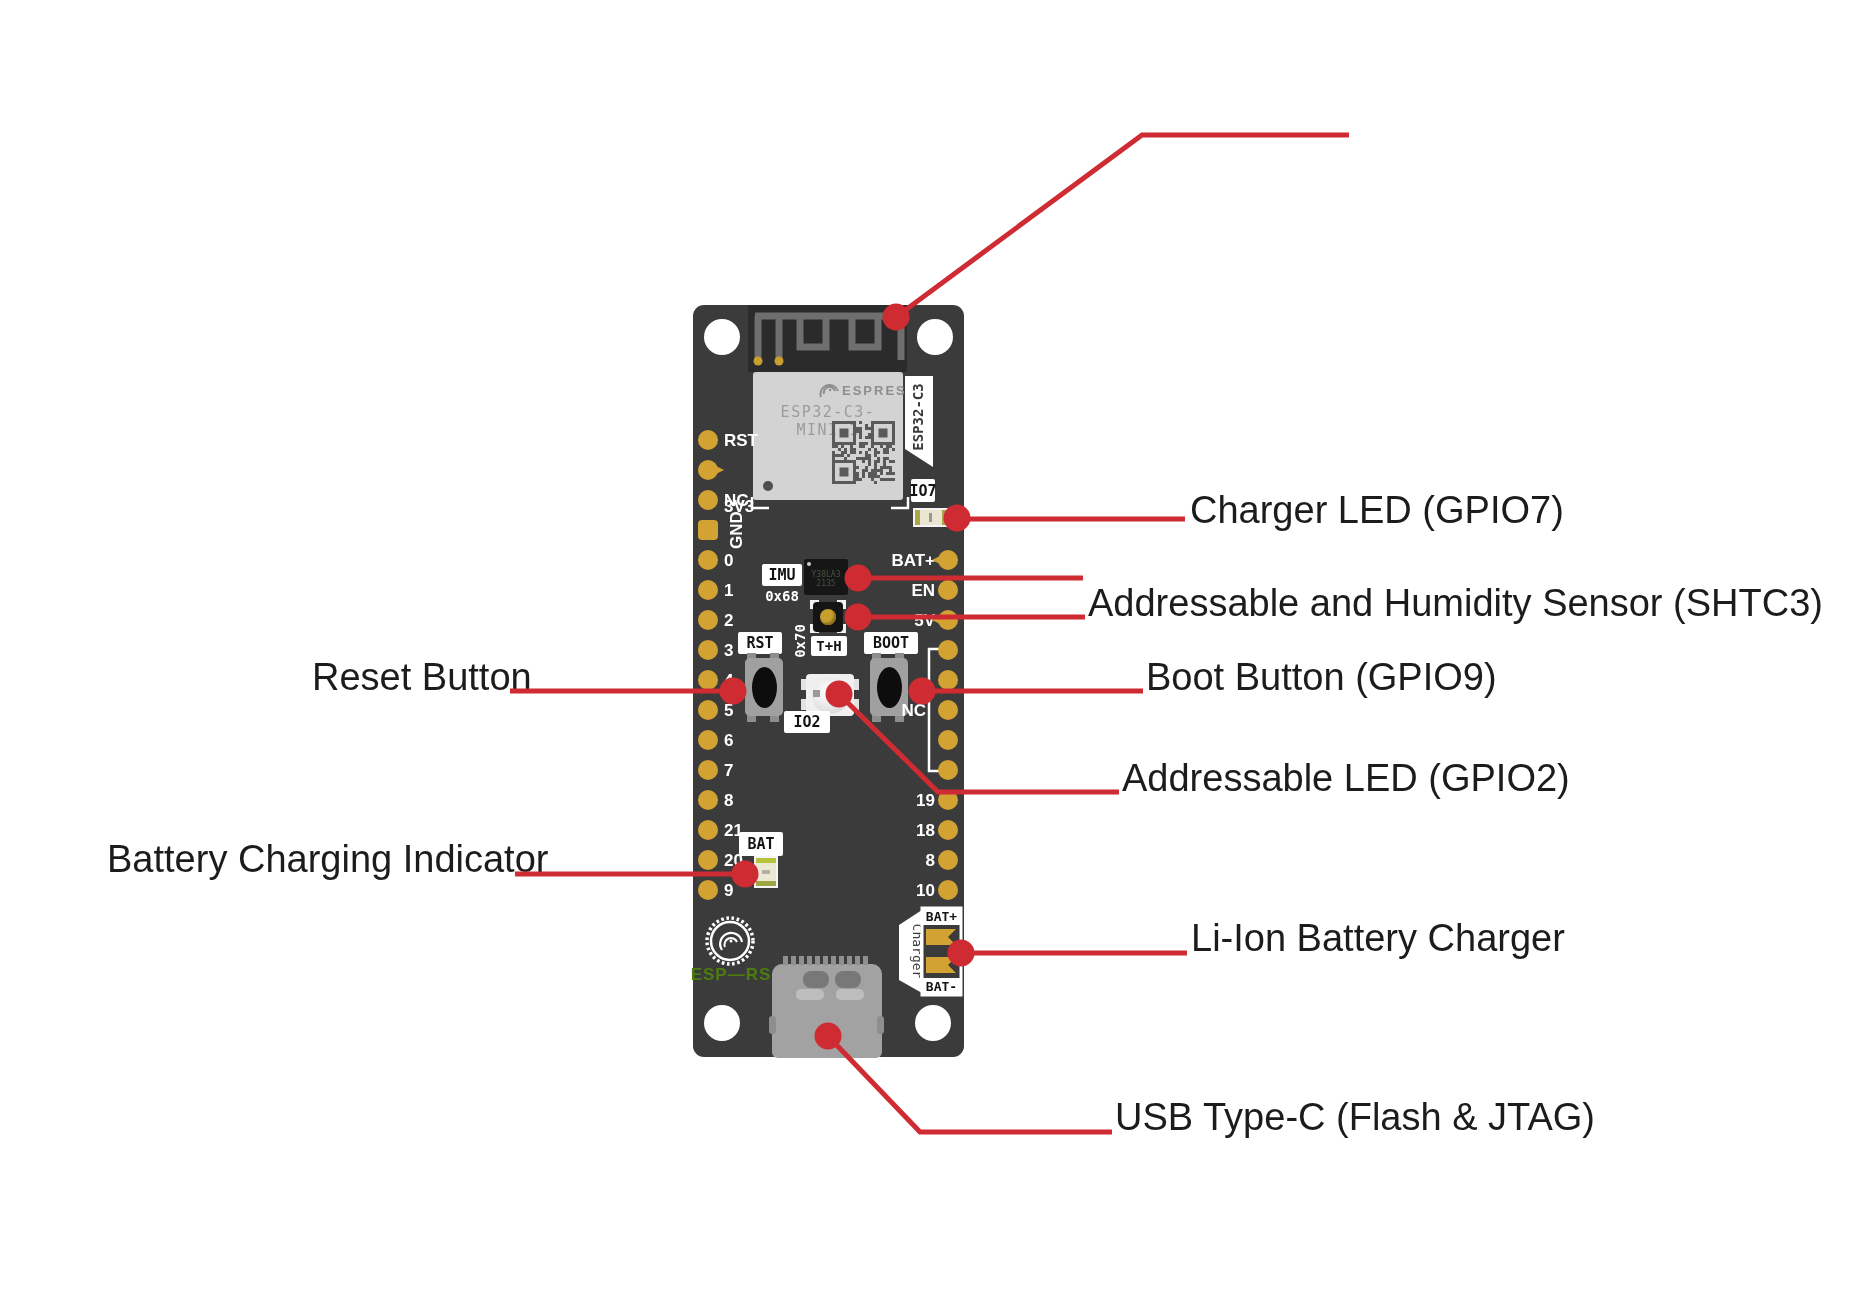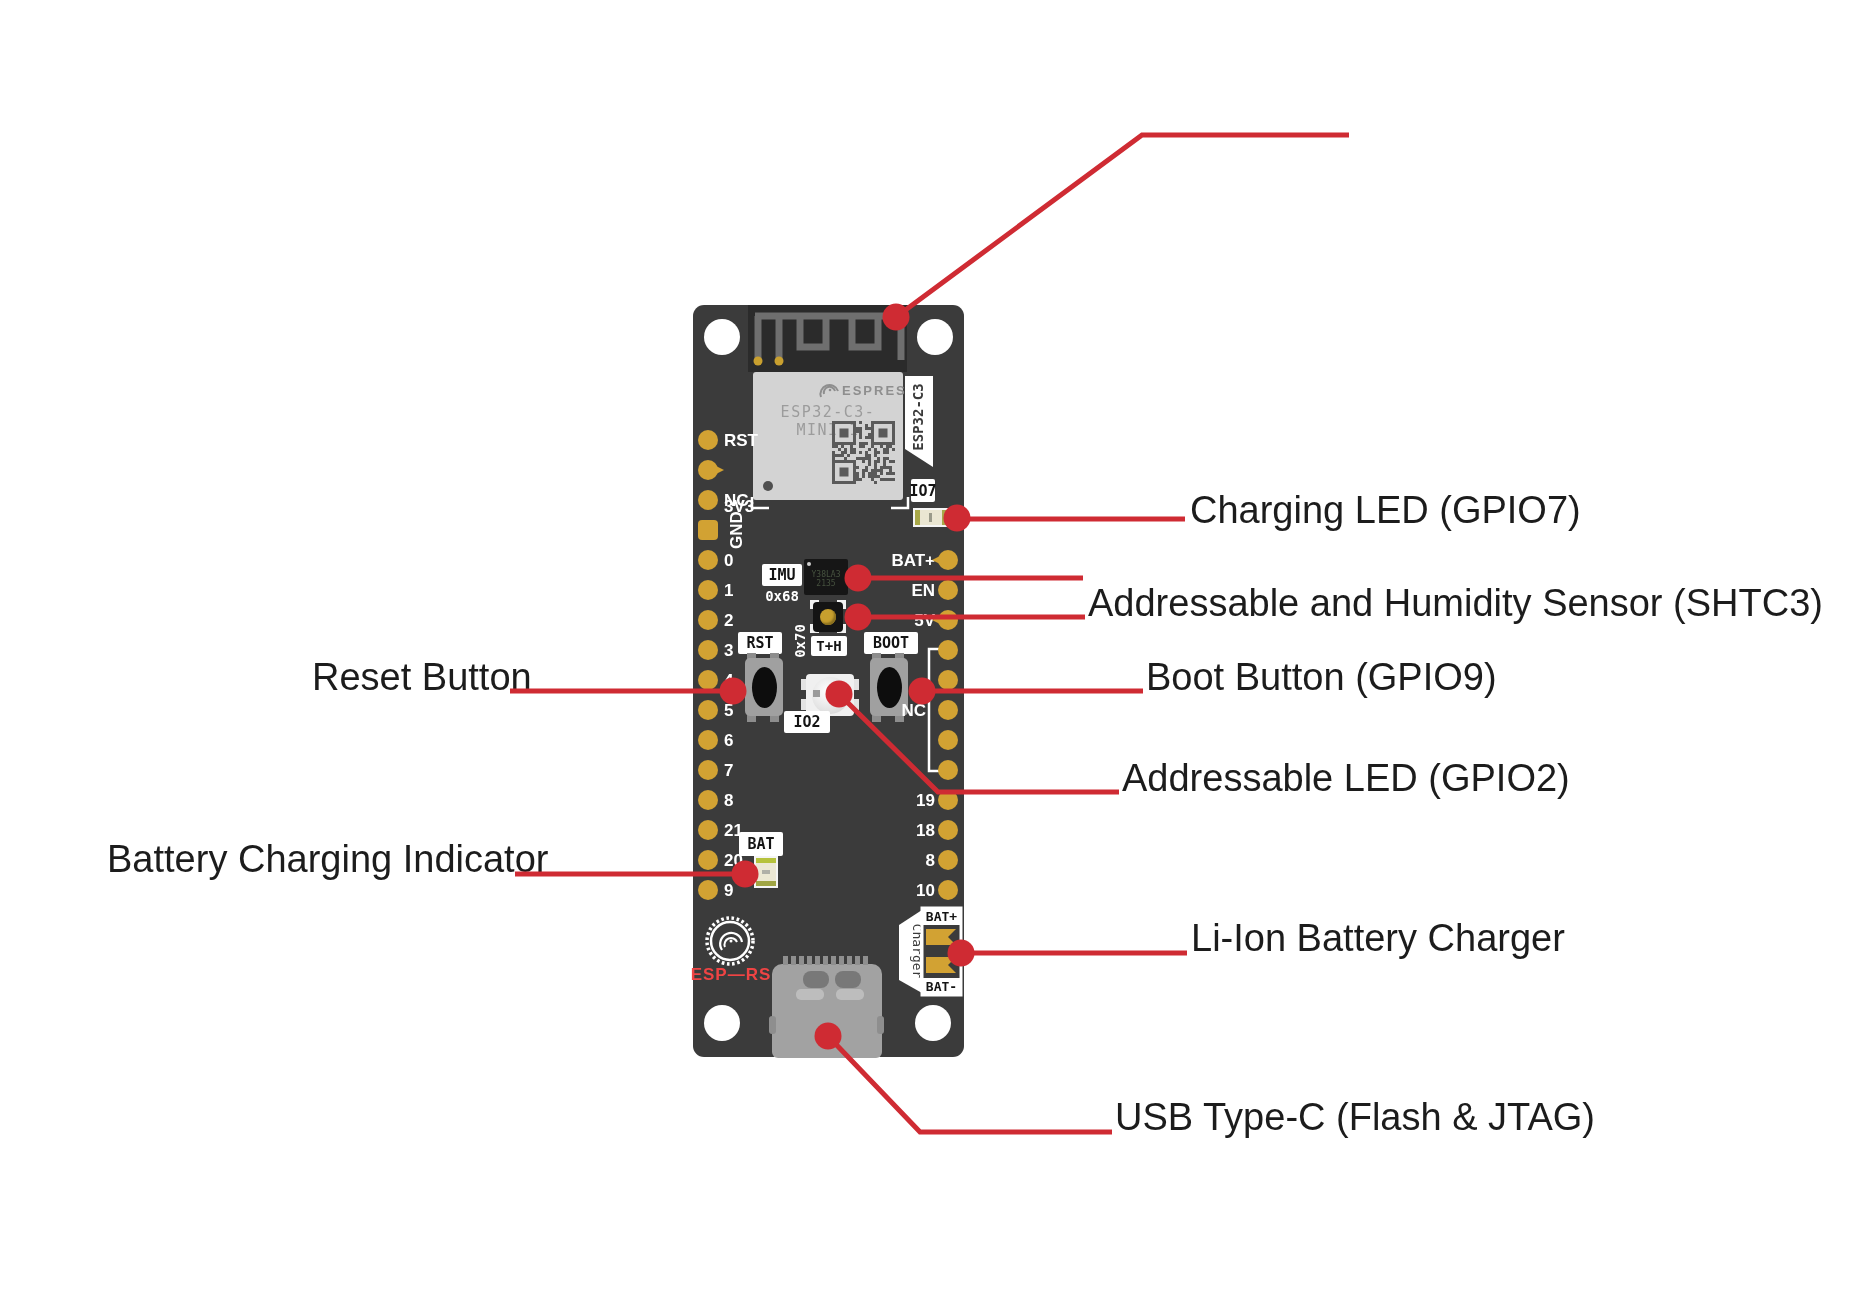--- a/index.html
+++ b/index.html
@@ -105,21 +105,21 @@
   <div class="abs lbl" style="left:739px;top:832px;width:44px;height:24px;">BAT</div>
   <div class="abs chip-led" style="left:754px;top:856px;width:20px;height:28px;background:#ece8d4;">
     <div class="abs" style="left:0;top:0;width:20px;height:5px;background:#b6c23c;"></div>
     <div class="abs" style="left:0;top:23px;width:20px;height:5px;background:#a0a544;"></div>
     <div class="abs" style="left:6px;top:12px;width:8px;height:4px;background:#b0b0a8;"></div>
   </div>
 
   <div class="abs lbl" style="left:922px;top:908px;width:39px;height:17px;font-size:13px;border-radius:0;">BAT+</div>
   <div class="abs lbl" style="left:922px;top:978px;width:39px;height:17px;font-size:13px;border-radius:0;">BAT-</div>
 
-  <div class="abs" style="left:690px;top:965px;width:82px;text-align:center;color:#ef4444;font-weight:bold;font-size:17px;letter-spacing:1px;">ESP—RS</div>
+  <div class="abs" style="left:690px;top:965px;width:82px;text-align:center;color:#4d7c0f;font-weight:bold;font-size:17px;letter-spacing:1px;">ESP—RS</div>
 
   <div id="pin-labels">
       <div class="pinlab" style="left: 724px; top: 440px;">RST</div>
       <div class="pinlab" style="left: 724px; top: 489px; margin-top: 17px;">3V3</div>
       <div class="pinlab" style="left: 724px; top: 500px;">NC</div>
       <div class="pinlab" style="left: 736px; top: 530px; transform: translate(-50%, -50%) rotate(-90deg);">GND</div>
       <div class="pinlab" style="left: 724px; top: 560px;">0</div>
       <div class="pinlab" style="left: 724px; top: 590px;">1</div>
       <div class="pinlab" style="left: 724px; top: 620px;">2</div>
       <div class="pinlab" style="left: 724px; top: 650px;">3</div>
@@ -378,21 +378,21 @@
       <circle cx="858" cy="617" r="13.5"></circle>
       <circle cx="922" cy="691" r="13.5"></circle>
       <circle cx="733" cy="691" r="13.5"></circle>
       <circle cx="839" cy="694" r="13.5"></circle>
       <circle cx="745" cy="874" r="13.5"></circle>
       <circle cx="961" cy="953" r="13.5"></circle>
       <circle cx="828" cy="1036" r="13.5"></circle>
     </g>
   </svg>
 
-  <div class="ann" style="left:1190px;top:510px;">Charging LED (GPIO7)</div>
+  <div class="ann" style="left:1190px;top:510px;">Charger LED (GPIO7)</div>
   <div class="ann" style="left:1088px;top:603px;">Addressable and Humidity Sensor (SHTC3)</div>
   <div class="ann" style="left:1146px;top:677px;">Boot Button (GPIO9)</div>
   <div class="ann" style="left:312px;top:677px;">Reset Button</div>
   <div class="ann" style="left:1122px;top:778px;">Addressable LED (GPIO2)</div>
   <div class="ann" style="left:107px;top:859px;">Battery Charging Indicator</div>
   <div class="ann" style="left:1191px;top:938px;">Li-Ion Battery Charger</div>
   <div class="ann" style="left:1115px;top:1117px;">USB Type-C (Flash &amp; JTAG)</div>
 
 </div>
 

